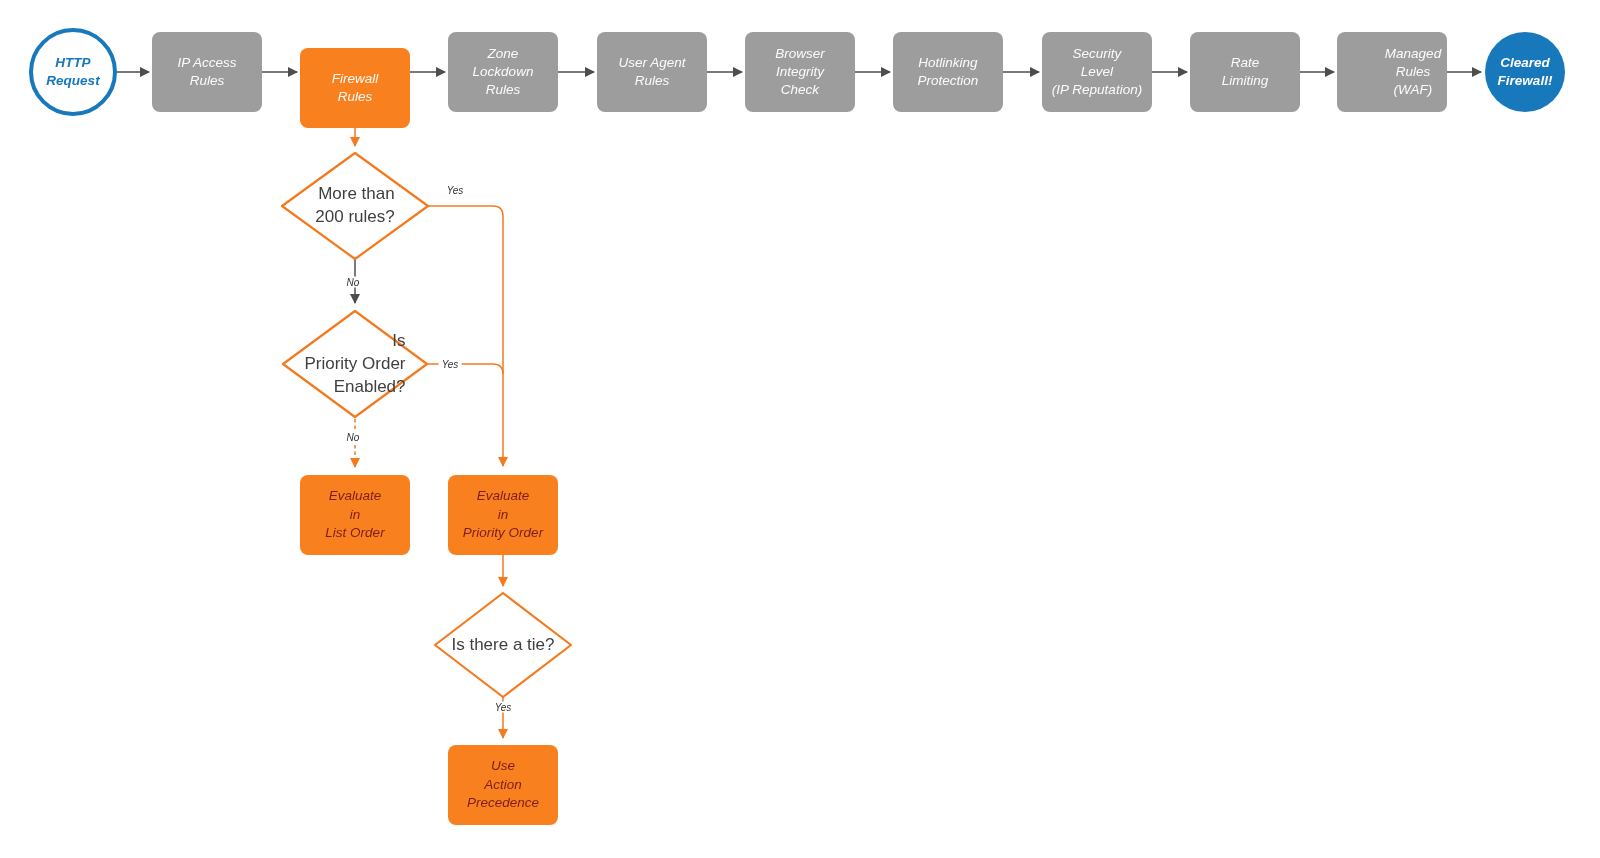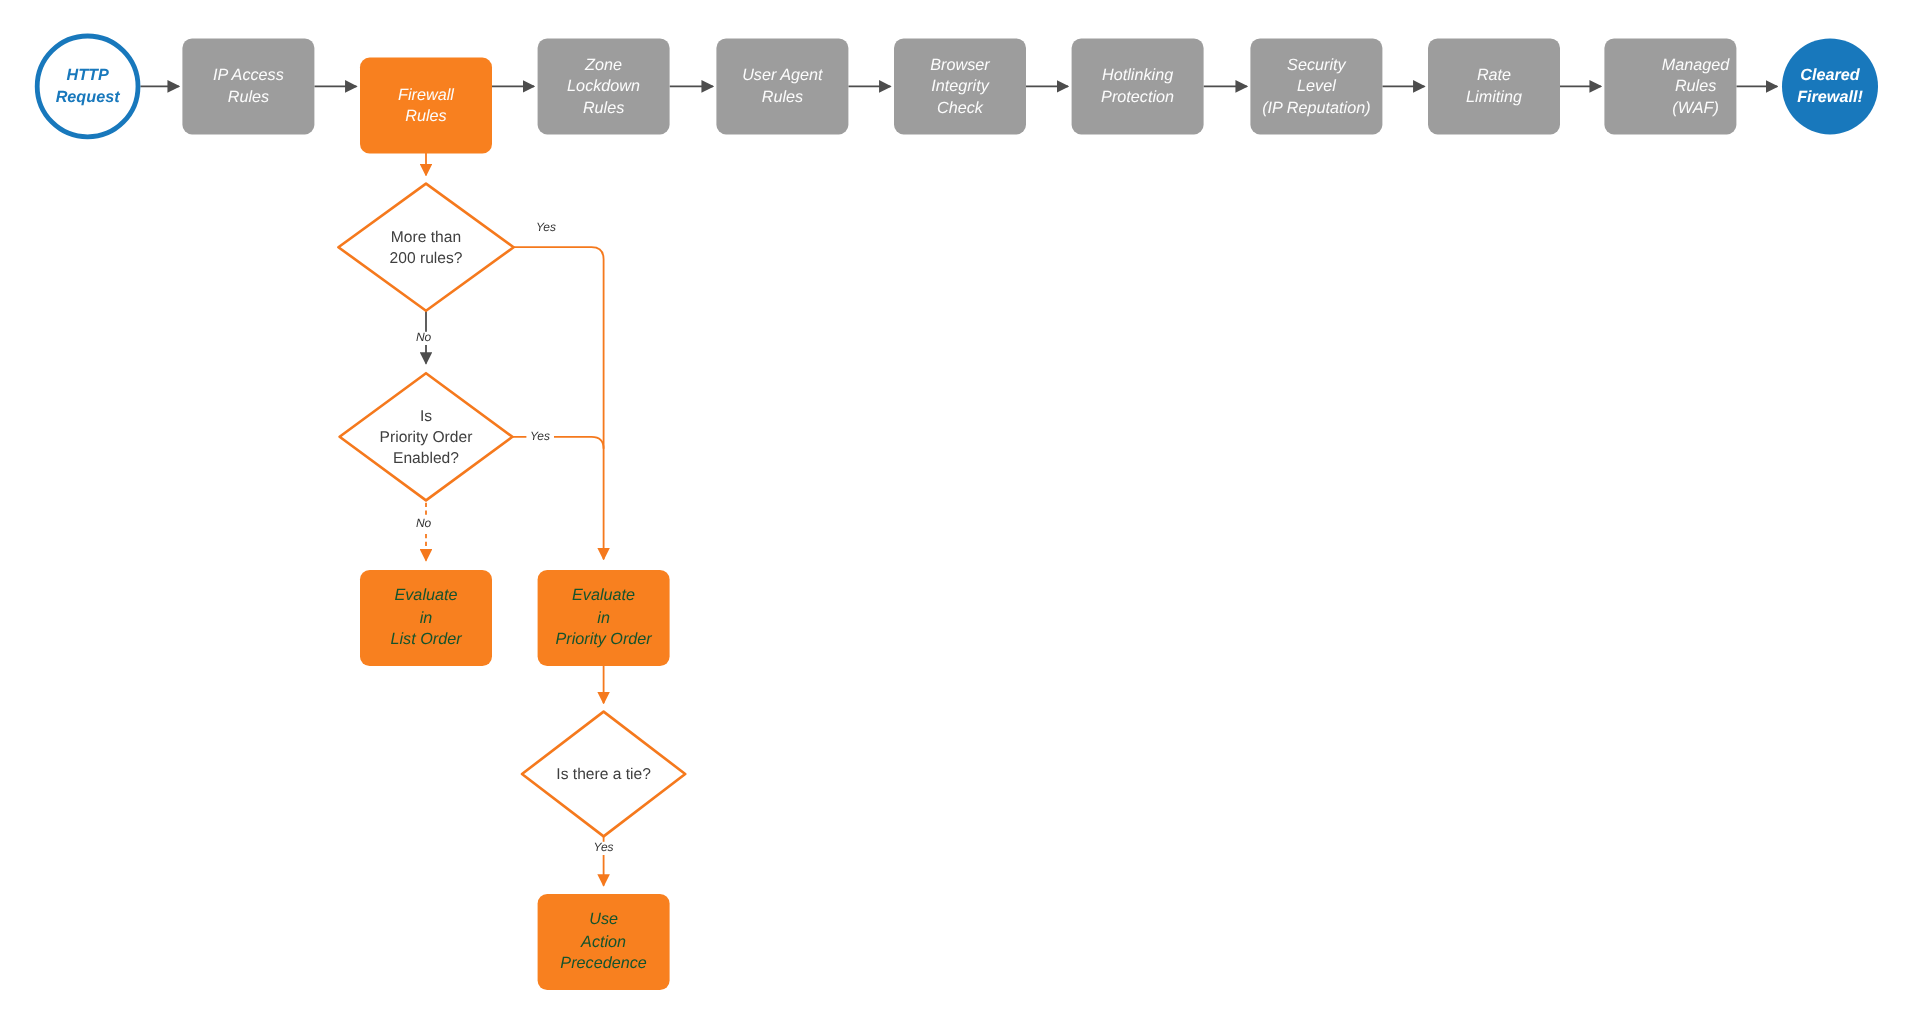--- a/index.html
+++ b/index.html
@@ -7,28 +7,28 @@
     position:relative;width:1600px;height:858px;background:#ffffff;overflow:hidden;
     font-family:"Liberation Sans", sans-serif;
   }
   svg.overlay{position:absolute;left:0;top:0;width:1600px;height:858px;z-index:1;}
   .node{position:absolute;display:flex;align-items:center;justify-content:center;
         text-align:center;box-sizing:border-box;z-index:2;white-space:pre-line;}
   .step{width:110px;height:80px;border-radius:8px;background:var(--gray_node,#9d9d9d);
         color:#fcfcfc;font-style:italic;font-size:13.5px;line-height:1.35;}
   .step.highlight{background:var(--orange_fill,#f8801f);}
   .actionbox{width:110px;height:80px;border-radius:8px;background:var(--orange_fill,#f8801f);
-        color:#14532d;font-style:italic;font-size:13.5px;line-height:1.4;}
+        color:#7f1d1d;font-style:italic;font-size:13.5px;line-height:1.4;}
   .circle{border-radius:50%;font-weight:bold;font-style:italic;font-size:13.5px;line-height:1.3;}
   .circle.start{left:29px;top:28px;width:88px;height:88px;background:#ffffff;
         border:4px solid var(--blue,#1878bc);color:var(--blue,#1878bc);}
   .circle.end{left:1485px;top:32px;width:80px;height:80px;background:var(--blue,#1878bc);
         color:#ffffff;}
   .diamond-text{position:absolute;z-index:3;display:flex;align-items:center;justify-content:center;
-        text-align:center;color:var(--text_dark,#3f3f3f);font-size:13px;line-height:1.35;
+        text-align:right;color:var(--text_dark,#3f3f3f);font-size:17px;line-height:1.35;
         white-space:pre-line;transform:translate(-50%,-50%);}
   .edge-label{position:absolute;z-index:3;transform:translate(-50%,-50%);
         color:#333333;font-style:italic;font-size:10px;background:#ffffff;padding:0 3px;}
   .edge-gray{stroke:var(--gray_line,#4d4d4d);stroke-width:1.5;fill:none;}
   .edge-orange{stroke:var(--orange,#f5791d);stroke-width:1.5;fill:none;}
   .edge-dashed{stroke-dasharray:3.5 3;}
   .diamond-shape{fill:#ffffff;stroke:var(--orange,#f5791d);stroke-width:2.2;stroke-linejoin:round;}
   .mk-gray{fill:var(--gray_line,#4d4d4d);}
   .mk-orange{fill:var(--orange,#f5791d);}
 </style>

